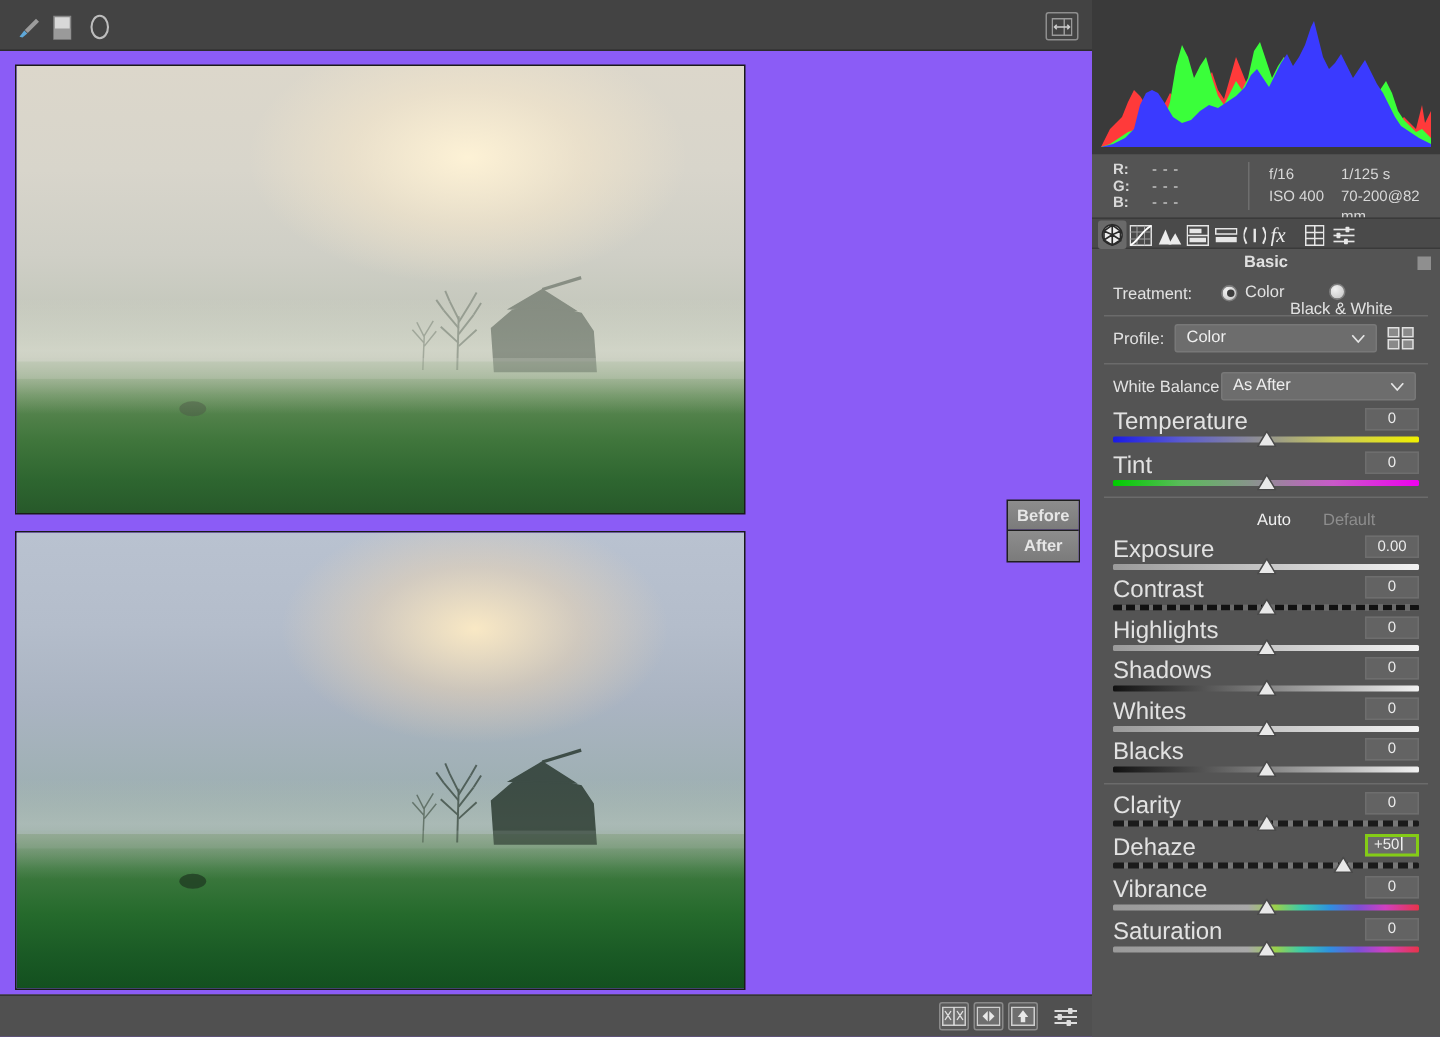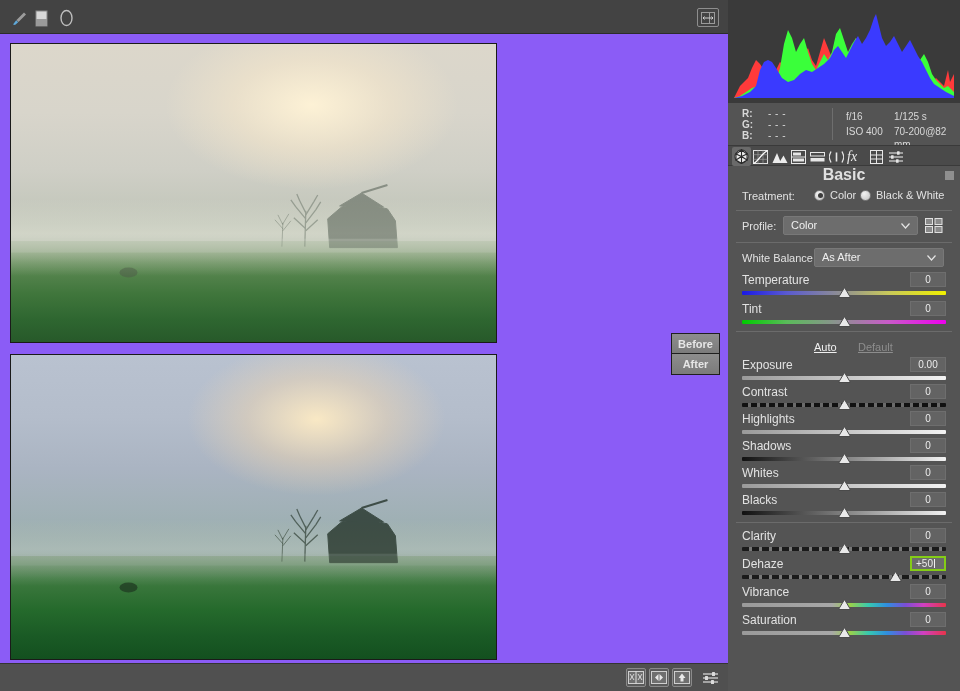--- a/index.html
+++ b/index.html
@@ -166,21 +166,21 @@
   .ptab {
     position: absolute; top: 1px; width: 19px; height: 19px;
     display: flex; align-items: center; justify-content: center;
     cursor: pointer;
   }
   .ptab.active { background: #6a6a6a; border-radius: 2px; }
 
   
   #panel-title-bar {
     position: absolute; left: 0; top: 167px; width: 232px; height: 16px;
-    text-align: center; font-size: 16px; font-weight: bold; color: #e0e0e0;
+    text-align: center; font-size: 11px; font-weight: bold; color: #e0e0e0;
     line-height: 16px;
   }
   #panel-menu-icon {
     position: absolute; right: 6px; top: 4px; width: 9px; height: 9px;
     background: #8f8f8f; cursor: pointer;
   }
 
   
   #basic-body {
     position: absolute; left: 0; top: 184px; width: 232px; bottom: 0;
@@ -194,21 +194,21 @@
   .lbl { color: #e2e2e2; font-size: 11px; }
 
   
   #treatment-row { position: absolute; left: 0; top: 4px; width: 232px; height: 18px; }
   #treatment-label { position: absolute; left: 14px; top: 2px; text-align: right; }
   .radio-wrap {
     position: absolute; top: 1px; display: flex; align-items: center;
     cursor: pointer;
   }
   #radio-color { left: 86px; }
-  #radio-bw { left: 132px; }
+  #radio-bw { left: 132px; flex-direction: column; }
   .radio-dot {
     width: 11px; height: 11px; border-radius: 50%;
     background: radial-gradient(circle at 35% 30%, #f2f2f2, #c2c2c2);
     border: 1px solid #7d7d7d; position: relative; margin-right: 5px;
   }
   .radio-dot.on::after {
     content: ''; position: absolute; left: 2.5px; top: 2.5px;
     width: 5px; height: 5px; border-radius: 50%; background: #3c3c3c;
   }
 
@@ -235,21 +235,21 @@
     background: #6d6d6d; border: 1px solid #787878; border-radius: 2px;
     color: #efefef; font-size: 11px; line-height: 17px; padding-left: 7px;
     cursor: pointer;
   }
   #wb-chevron { position: absolute; right: 7px; top: 6px; }
 
   
   .srow { position: absolute; left: 0; width: 232px; height: 27px; }
   .srow .sname {
     position: absolute; left: 14px; top: 1px;
-    color: #e2e2e2; font-size: 12px;
+    color: #e2e2e2; font-size: 16px;
   }
   .srow .sval {
     position: absolute; right: 14px; top: 0px;
     width: 36px; height: 15px; line-height: 14px;
     background: #636363; border: 1px solid #6e6e6e;
     color: #ececec; font-size: 10px; text-align: center;
     cursor: text;
   }
   .srow .sval.focused {
     background: #6b6b6b; border: 2px solid #84cc16;
@@ -281,21 +281,21 @@
     background: repeating-linear-gradient(to right, #1a1a1a 0px, #1a1a1a 7px, #777 7px, #777 10px);
   }
   .t-vib {
     background: linear-gradient(to right, #9a9a9a 0%, #a8a8a8 44%,
       #9bd14a 53%, #37c9b0 62%, #2f8fe0 71%, #7a4fd6 80%, #d040c0 89%, #e8344a 100%);
   }
 
   .auto-row { position: absolute; left: 0; width: 232px; height: 14px; }
   .auto-link {
     position: absolute; font-size: 11px; cursor: pointer;
-    text-decoration: underline;
+    margin-left: 24px;
   }
   #auto-link { left: 86px; color: #f0f0f0; }
   #default-link { left: 130px; color: #8d8d8d; }
 </style>
 </head>
 <body>
 
 <div id="app">
 
   <div id="left-pane">

